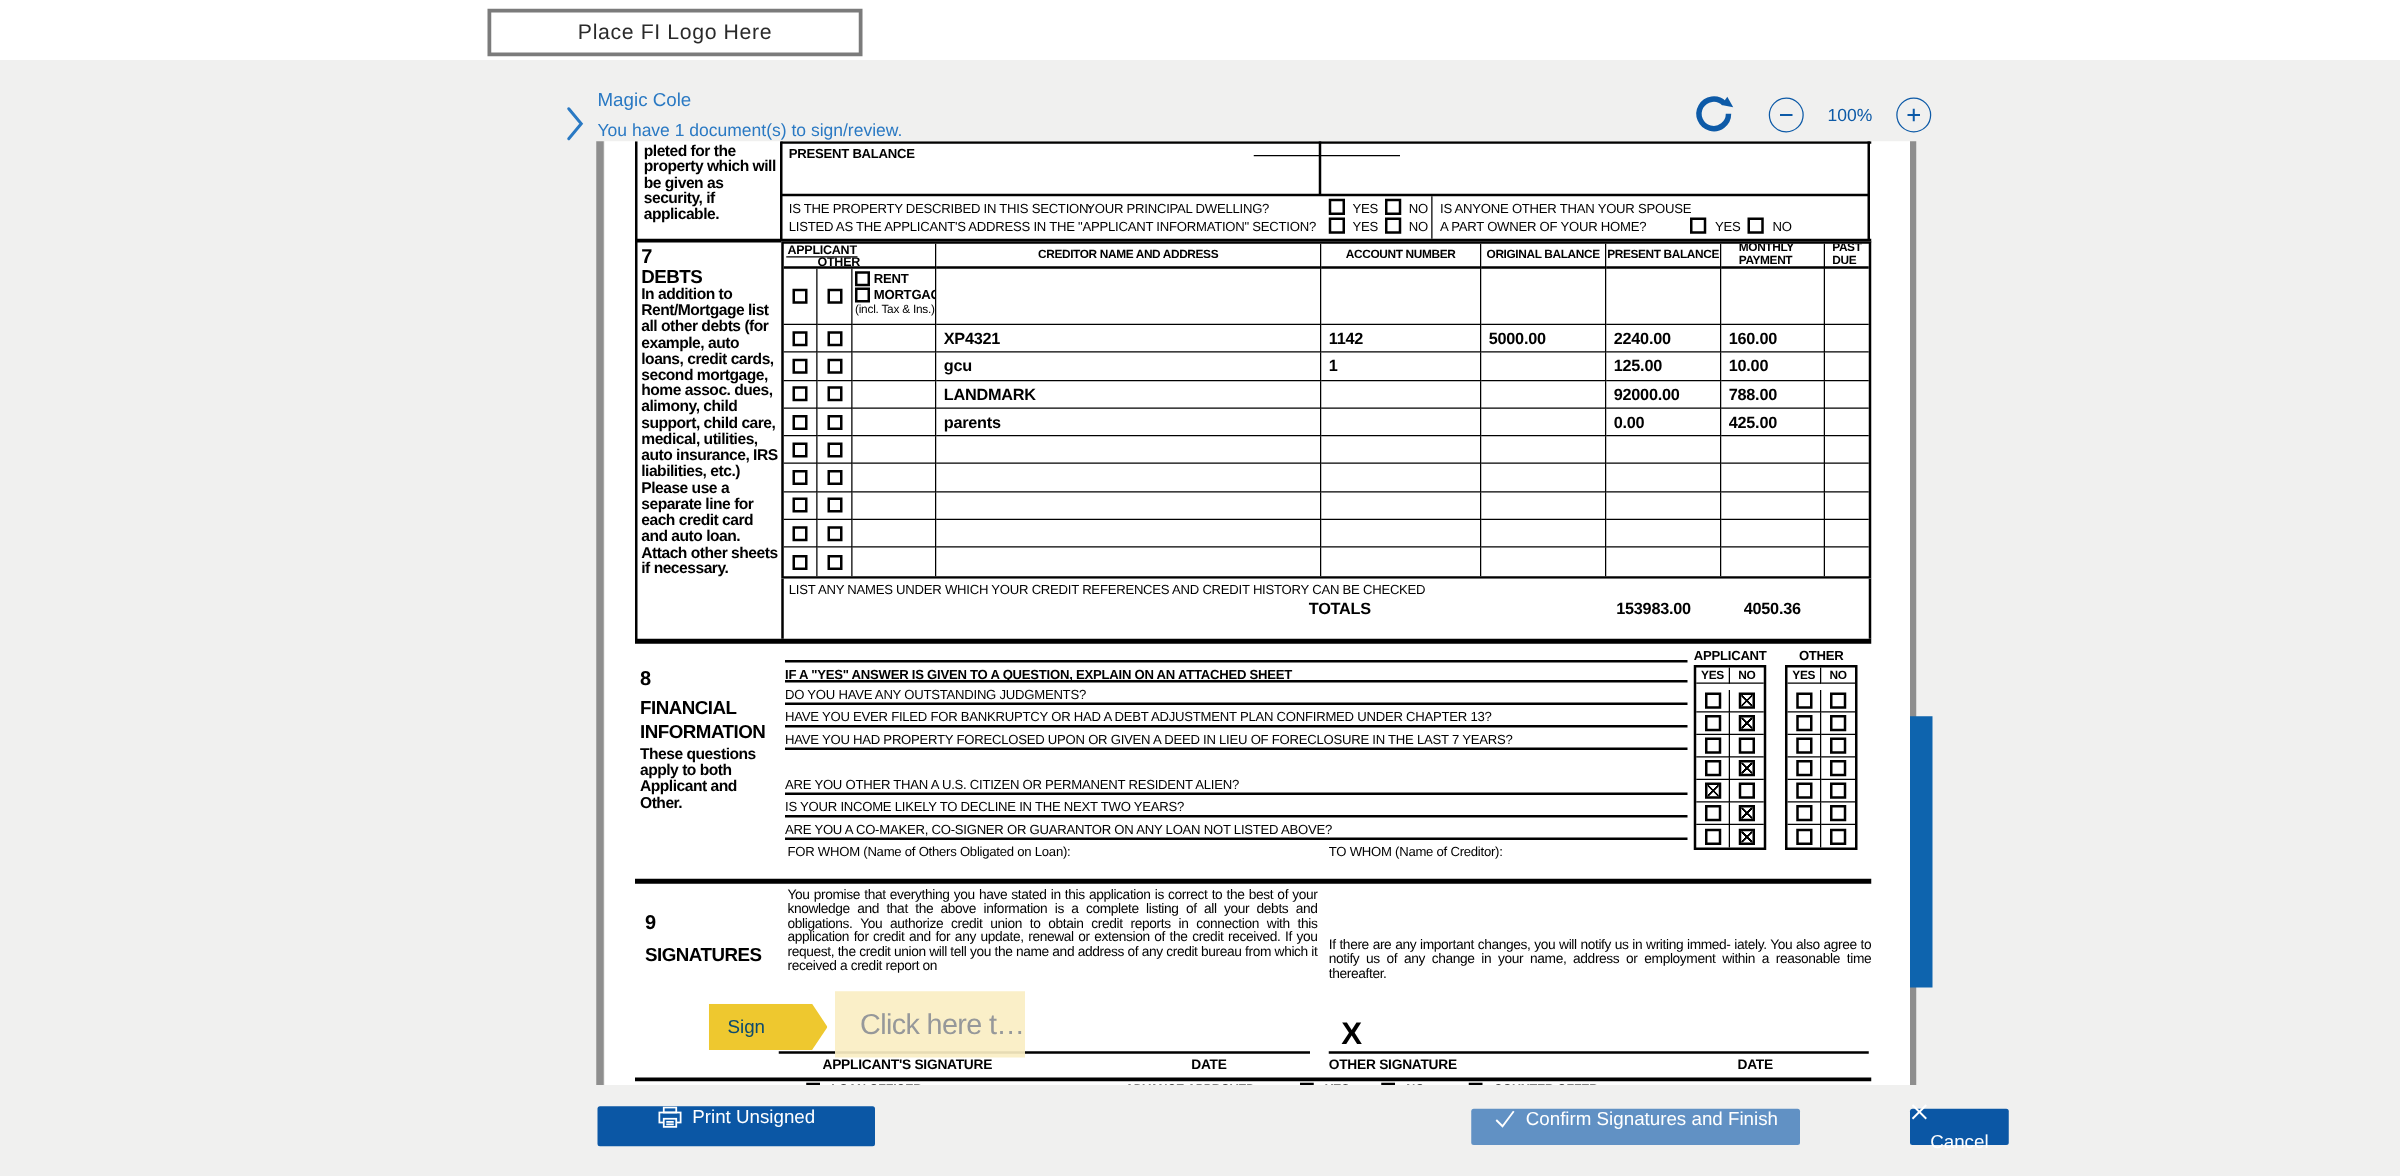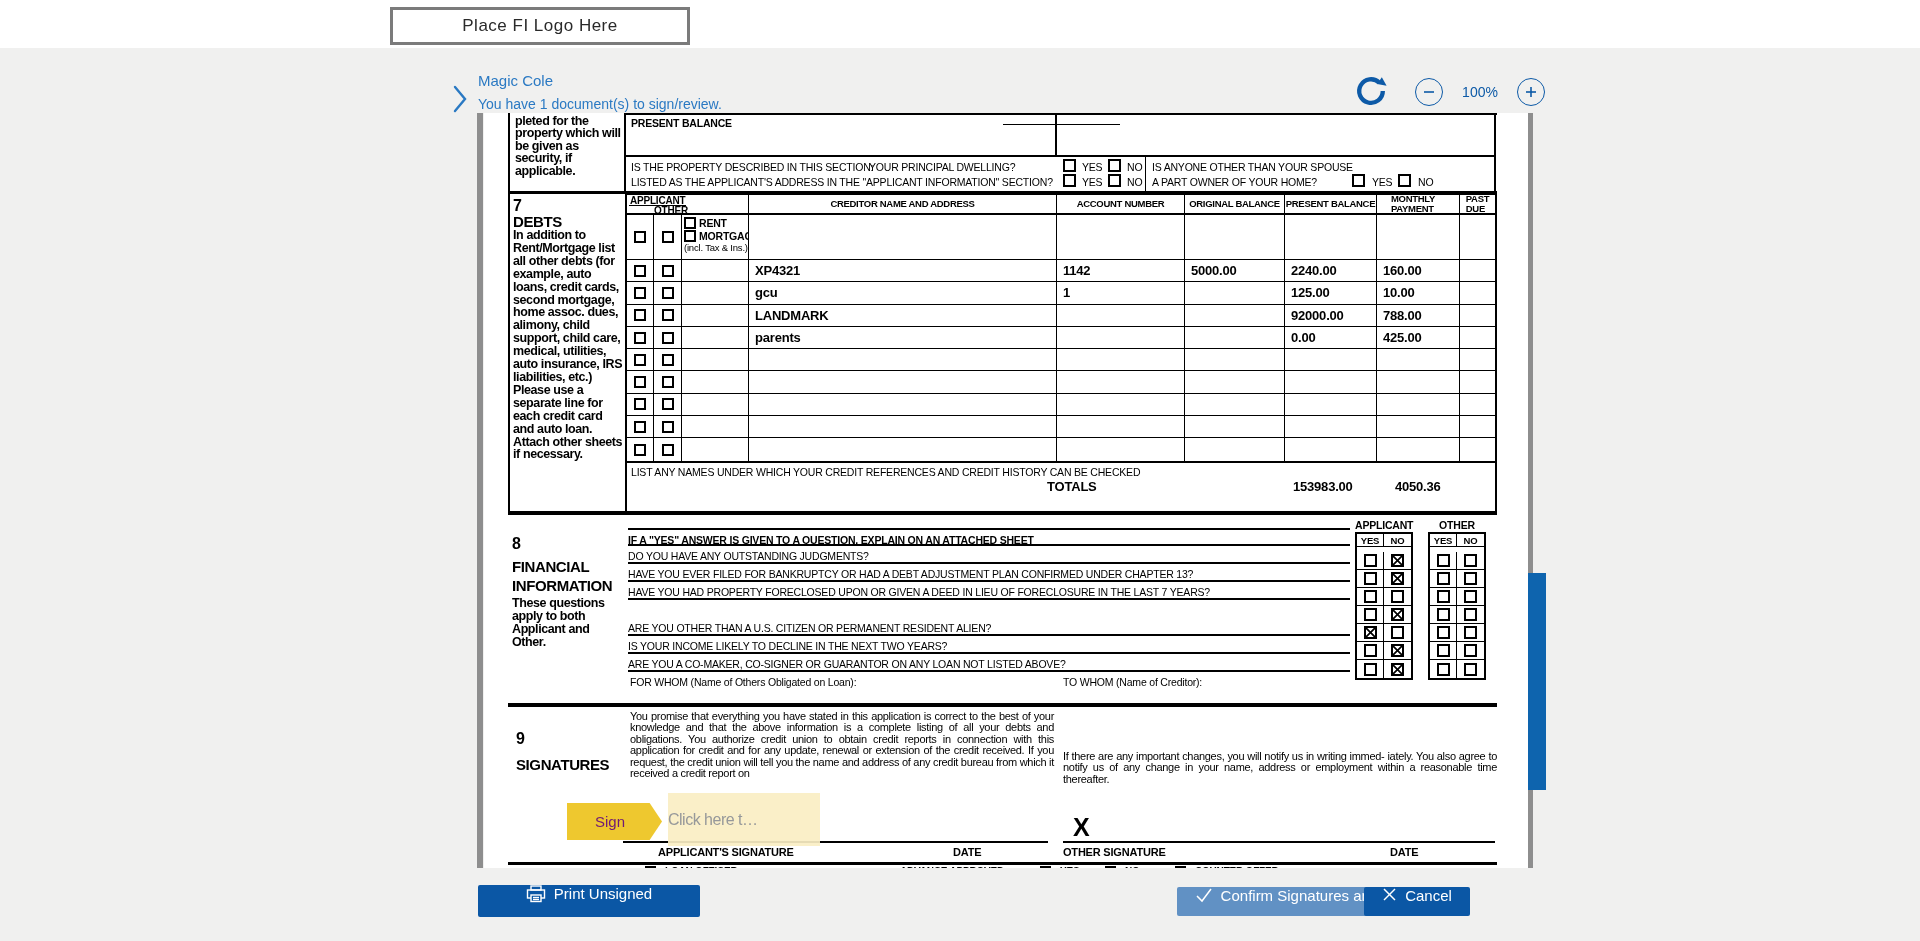--- a/index.html
+++ b/index.html
@@ -75,24 +75,24 @@
   .g8 .gc { display:flex; align-items:center; justify-content:center; border-bottom:1px solid #000; }
   .g8 .c1 { border-right:1px solid #000; }
   .g8 .lastr { border-bottom:none; }
   .gtitle { position:absolute; font-size:10.5px; font-weight:bold; text-align:center; width:58px; }
 
   
   .para { position:absolute; font-size:11px; line-height:11.4px; text-align:justify; letter-spacing:-0.3px; }
   .sign-tag { position:absolute; left:83px; top:690px; width:95px; height:37px; background:#eec82f;
     clip-path:polygon(0 0, 87% 0, 100% 50%, 87% 100%, 0 100%);
     display:flex; align-items:center; cursor:pointer; }
-  .sign-tag span { font-size:15px; color:#701a75; margin-left:28px; letter-spacing:0; }
+  .sign-tag span { font-size:15px; color:#0c4a6e; margin-left:15px; letter-spacing:0; }
   .sign-hint { position:absolute; left:184px; top:680px; width:152px; height:53px;
     background:rgba(250,238,195,.92); display:flex; align-items:center; cursor:pointer; }
-  .sign-hint span { font-size:16px; color:#96989a; margin-left:0; white-space:nowrap; letter-spacing:-0.5px; }
+  .sign-hint span { font-size:23px; color:#96989a; margin-left:20px; white-space:nowrap; letter-spacing:-0.5px; }
   .sigline { position:absolute; height:2px; background:#000; top:728px; }
   .siglbl { position:absolute; top:733px; font-size:11px; font-weight:bold; white-space:nowrap; }
   .xmark { position:absolute; left:589px; top:700px; font-size:25px; font-weight:bold; }
 
   .partial { position:absolute; left:24px; top:753px; width:989px; height:2.5px; overflow:hidden; }
   .partial .pitem { position:absolute; top:0; font-size:10px; font-weight:bold; }
   .partial .cb { width:11px; height:11px; }
 
   
   .btn { position:absolute; display:flex; justify-content:center; gap:8px;
@@ -601,21 +601,21 @@
 
   <button class="btn btn-light" style="left:1177px; top:887px; width:263px; height:29px;">
     <span style="display:flex;">
       <svg width="18" height="16" viewBox="0 0 18 16" fill="none">
           <path d="M2 9 L7 14 L16 2" stroke="#fff" stroke-width="1.5"></path>
         </svg>
     </span>
     <span>Confirm Signatures and Finish</span>
   </button>
 
-  <button class="btn btn-dark" style="left:1364px; top:887px; width:106px; height:29px;">
+  <button class="btn btn-dark" style="left:1528px; top:887px; width:79px; height:29px;flex-direction:column;">
     <span style="display:flex;">
       <svg width="15" height="15" viewBox="0 0 15 15">
           <line x1="2" y1="2" x2="13" y2="13" stroke="#fff" stroke-width="1.5"></line>
           <line x1="13" y1="2" x2="2" y2="13" stroke="#fff" stroke-width="1.5"></line>
         </svg>
     </span>
     <span>Cancel</span>
   </button>
 
 </div>

